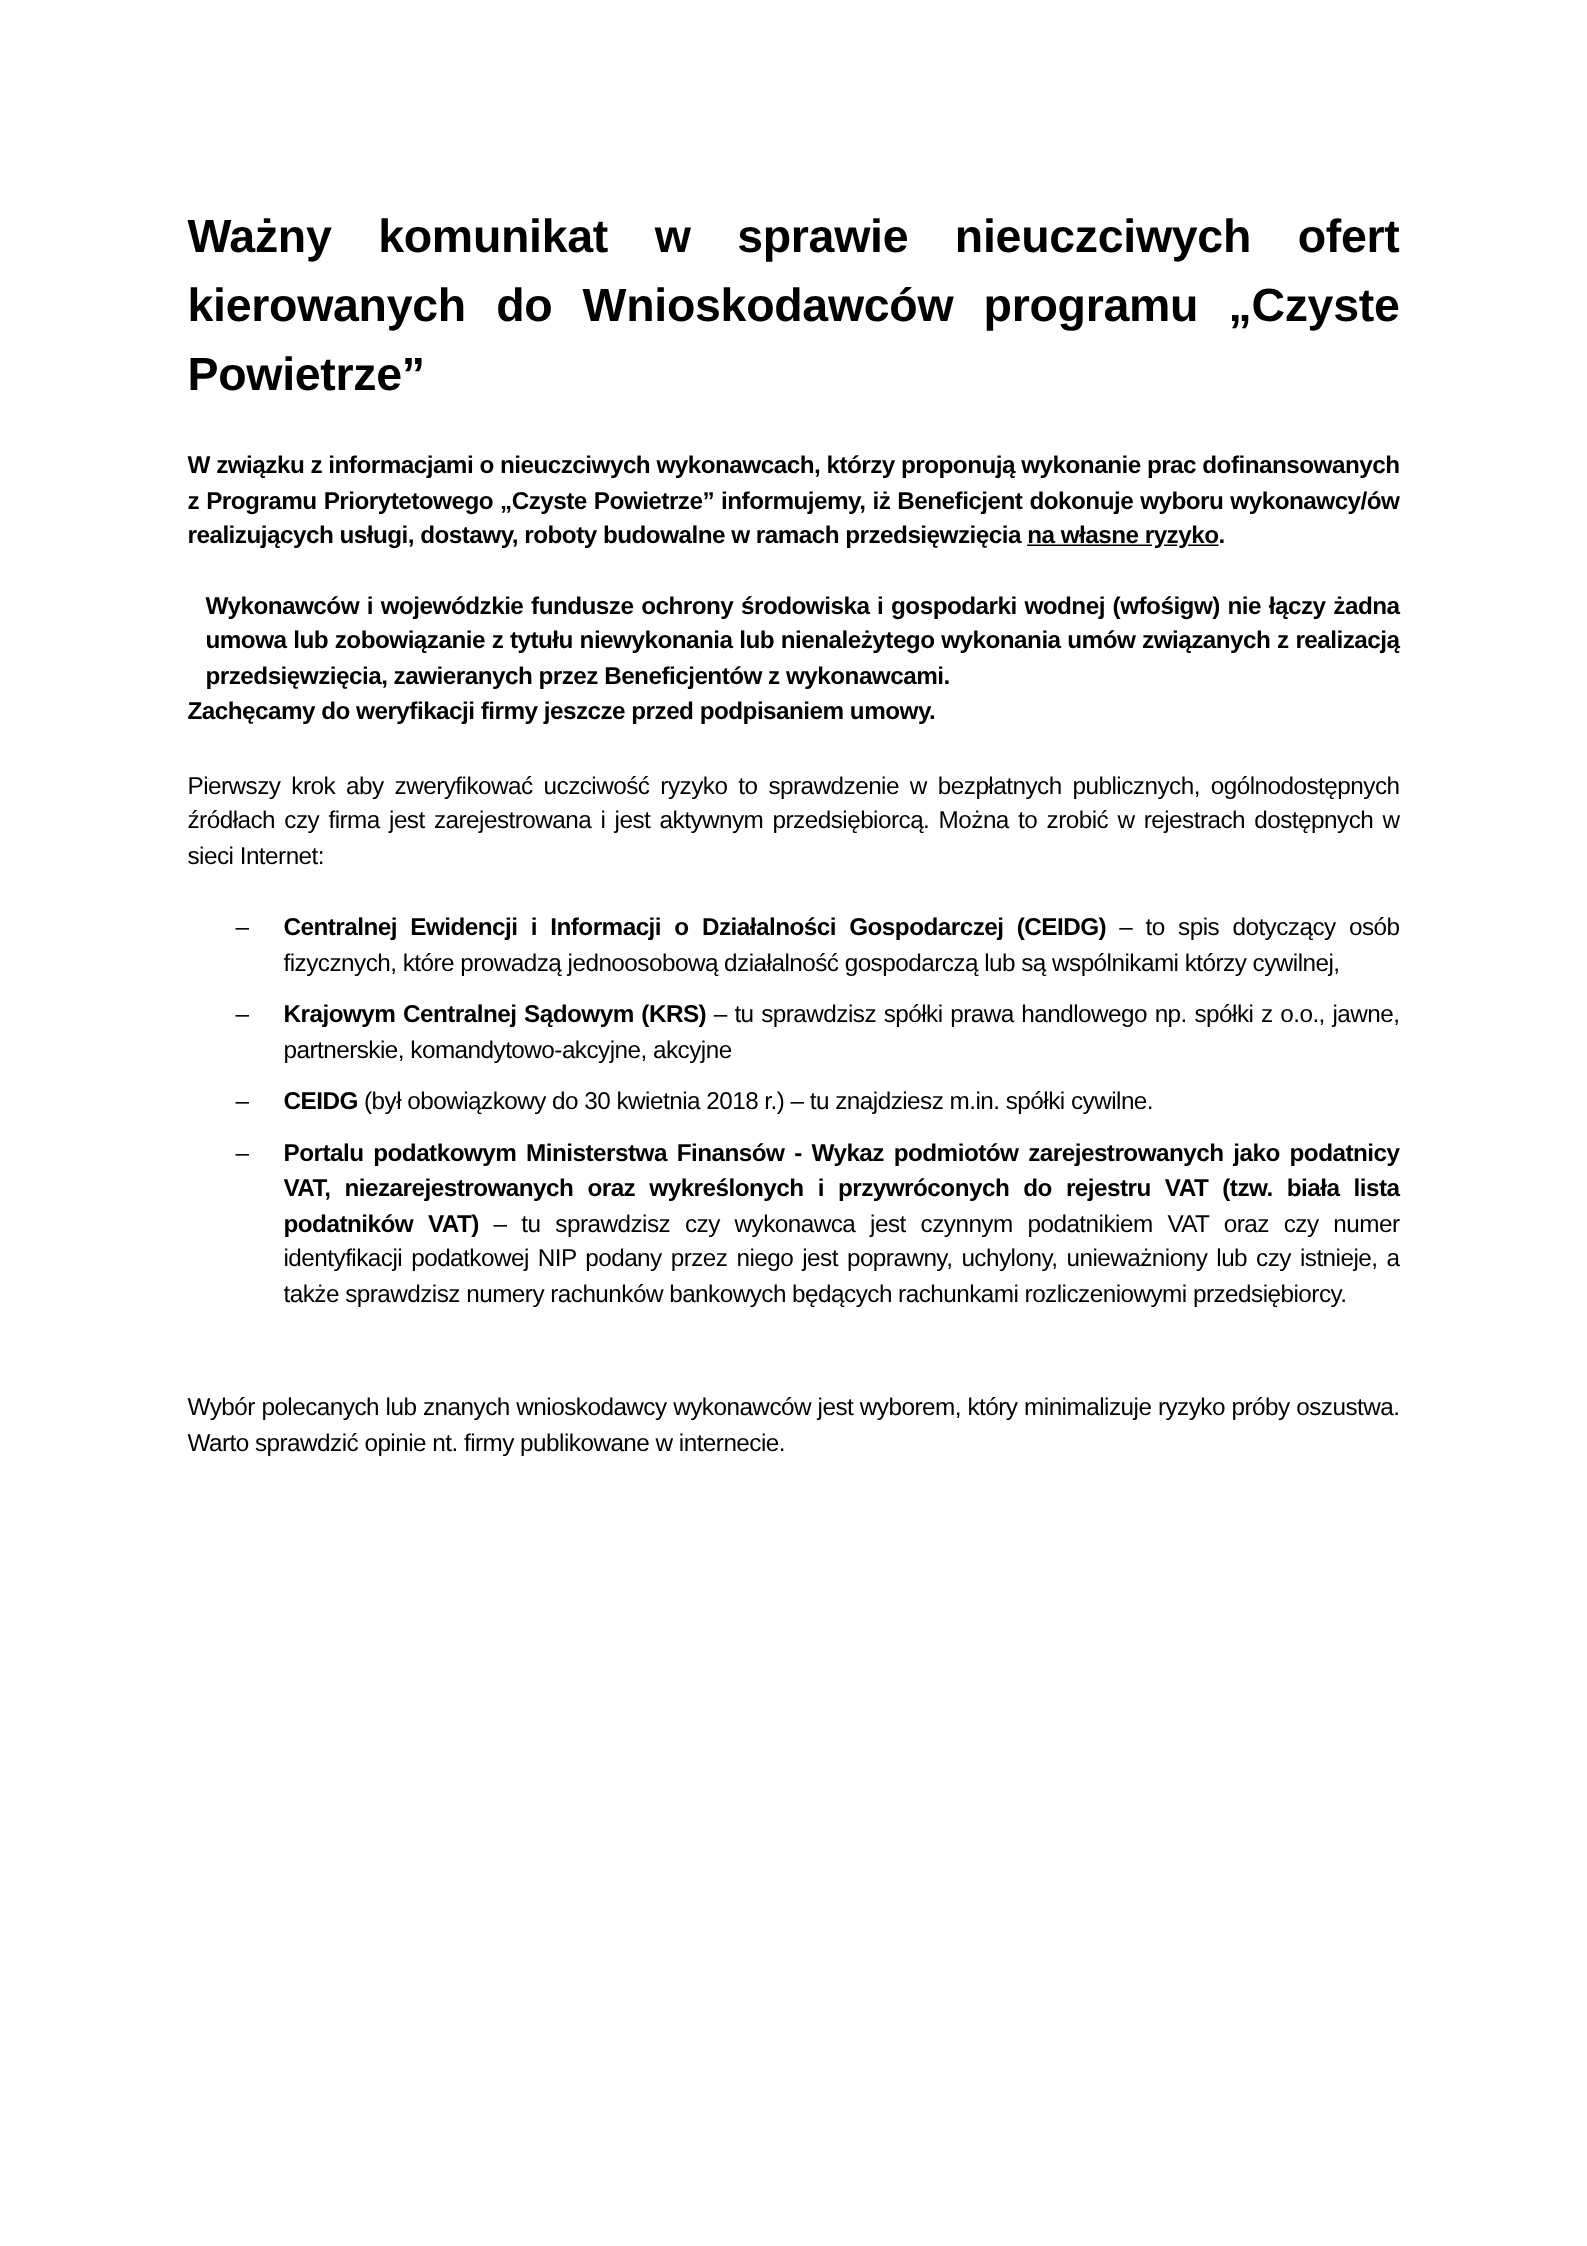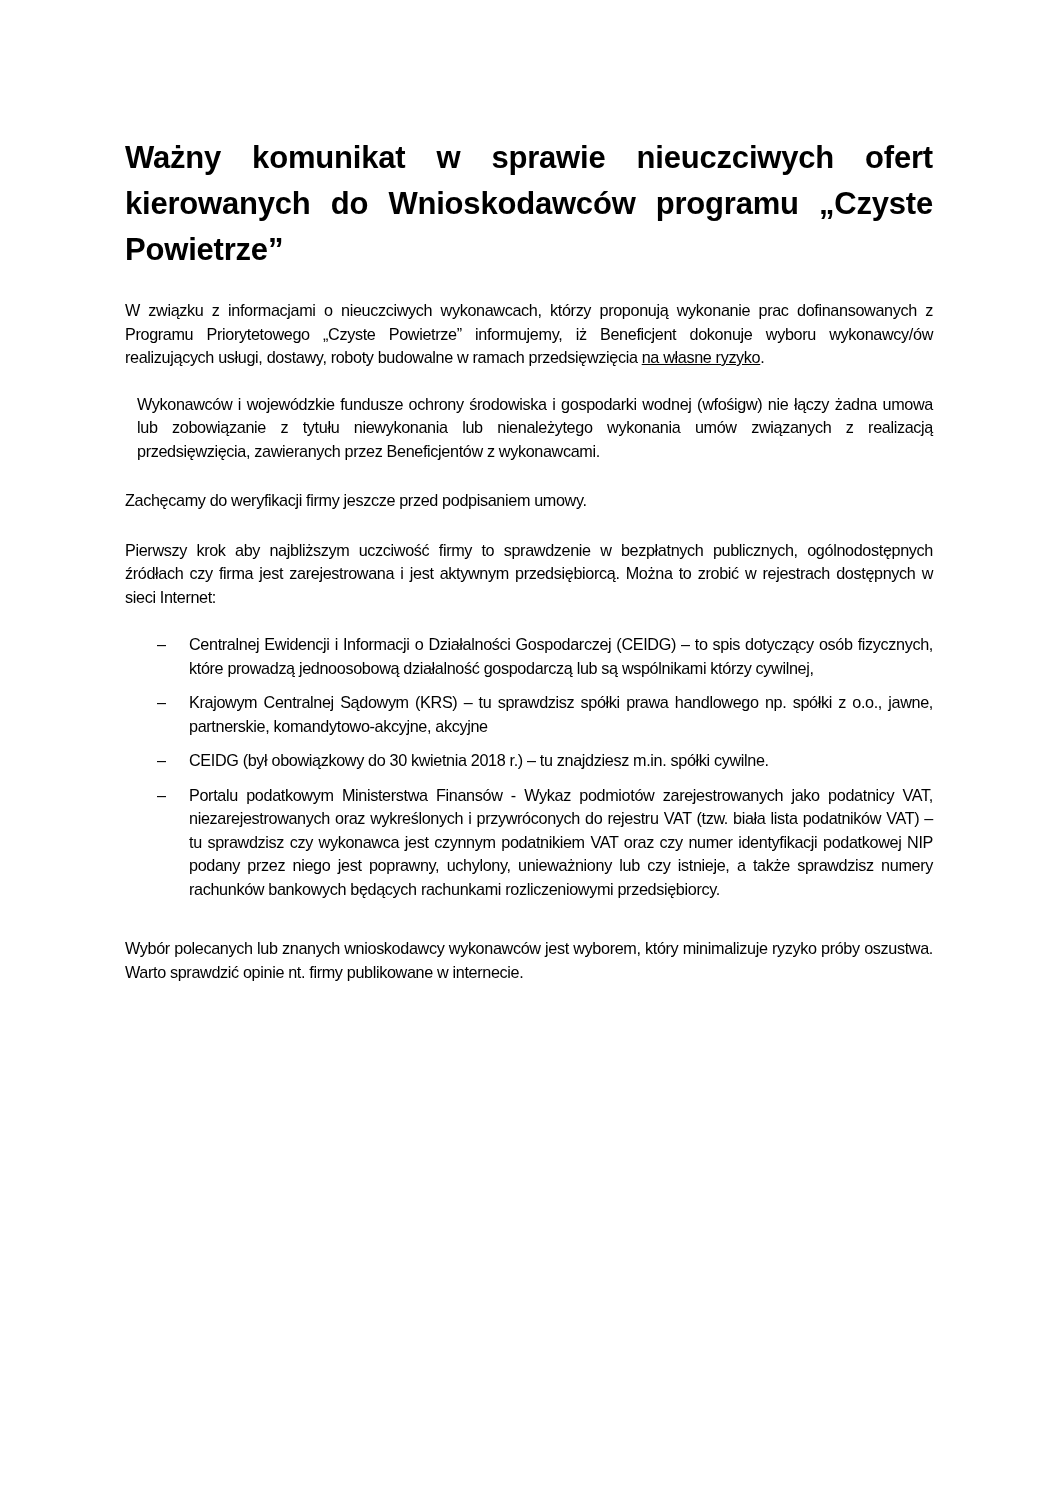--- a/index.html
+++ b/index.html
@@ -31,62 +31,62 @@
       letter-spacing: -0.2px;
       word-spacing: 1px;
     }
     .para {
       margin: 0;
       font-size: 16.2px;
       line-height: 23.5px;
       text-align: justify;
       letter-spacing: -0.35px;
     }
-    .bold { font-weight: normal; }
+    .bold { font-weight: bold; }
     .u { text-decoration: underline; }
     #p1 { margin-top: 26px; }
     #p2 { margin-top: 23px; margin-left: 12px; }
     #p3 { margin-top: 23px; }
-    #p4 { margin-top: 26px; }
+    #p4 { }
     #p5 { margin-top: 26px; }
     ul.registries {
       list-style: none;
       margin: 24px 0 0 0;
       padding: 0;
     }
     ul.registries li {
       position: relative;
       padding-left: 64px;
       margin-bottom: 11px;
       font-size: 16.2px;
       line-height: 23.5px;
       text-align: justify;
       letter-spacing: -0.35px;
     }
     ul.registries li .dash {
       position: absolute;
       left: 32px;
       top: 0;
     }
-    #p6 { margin-top: 36px; }
+    #p6 { margin-top: 52px; }
   </style>
 </head>
 <body>
 
 <div class="page">
   <h1 class="title">Ważny komunikat w sprawie nieuczciwych ofert kierowanych do Wnioskodawców programu „Czyste Powietrze”</h1>
 
   <p class="para bold" id="p1"><span>W związku z informacjami o nieuczciwych wykonawcach, którzy proponują wykonanie prac dofinansowanych z Programu Priorytetowego  „Czyste Powietrze” informujemy, iż Beneficjent dokonuje wyboru wykonawcy/ów realizujących usługi, dostawy, roboty budowalne w ramach przedsięwzięcia </span><span class="u">na własne ryzyko</span><span>.</span></p>
 
   <p class="para bold" id="p2">Wykonawców i wojewódzkie fundusze ochrony środowiska i gospodarki wodnej (wfośigw) nie łączy żadna umowa lub zobowiązanie z tytułu niewykonania lub nienależytego wykonania umów związanych z realizacją przedsięwzięcia, zawieranych przez Beneficjentów z wykonawcami.</p>
 
 
   <p class="para bold" id="p4">Zachęcamy do weryfikacji firmy jeszcze przed podpisaniem umowy.</p>
 
-  <p class="para" id="p5">Pierwszy krok aby najbliższym uczciwość firmy to sprawdzenie w bezpłatnych publicznych, ogólnodostępnych źródłach czy firma jest zarejestrowana i jest aktywnym przedsiębiorcą. Można to zrobić w rejestrach dostępnych w sieci Internet:</p>
+  <p class="para" id="p5">Pierwszy krok aby zweryfikować uczciwość ryzyko to sprawdzenie w bezpłatnych publicznych, ogólnodostępnych źródłach czy firma jest zarejestrowana i jest aktywnym przedsiębiorcą. Można to zrobić w rejestrach dostępnych w sieci Internet:</p>
 
   <ul class="registries">
     <li>
       <span class="dash">–</span><span class="bold">Centralnej Ewidencji i Informacji o Działalności Gospodarczej (CEIDG)</span><span> – to spis dotyczący osób fizycznych, które prowadzą jednoosobową działalność gospodarczą lub są wspólnikami którzy cywilnej,</span>
     </li>
     <li>
       <span class="dash">–</span><span class="bold">Krajowym Centralnej Sądowym (KRS)</span><span> – tu sprawdzisz spółki prawa handlowego np. spółki z o.o., jawne, partnerskie, komandytowo-akcyjne, akcyjne</span>
     </li>
     <li>
       <span class="dash">–</span><span class="bold">CEIDG</span><span> (był obowiązkowy do 30 kwietnia 2018 r.) – tu znajdziesz m.in. spółki cywilne.</span>

